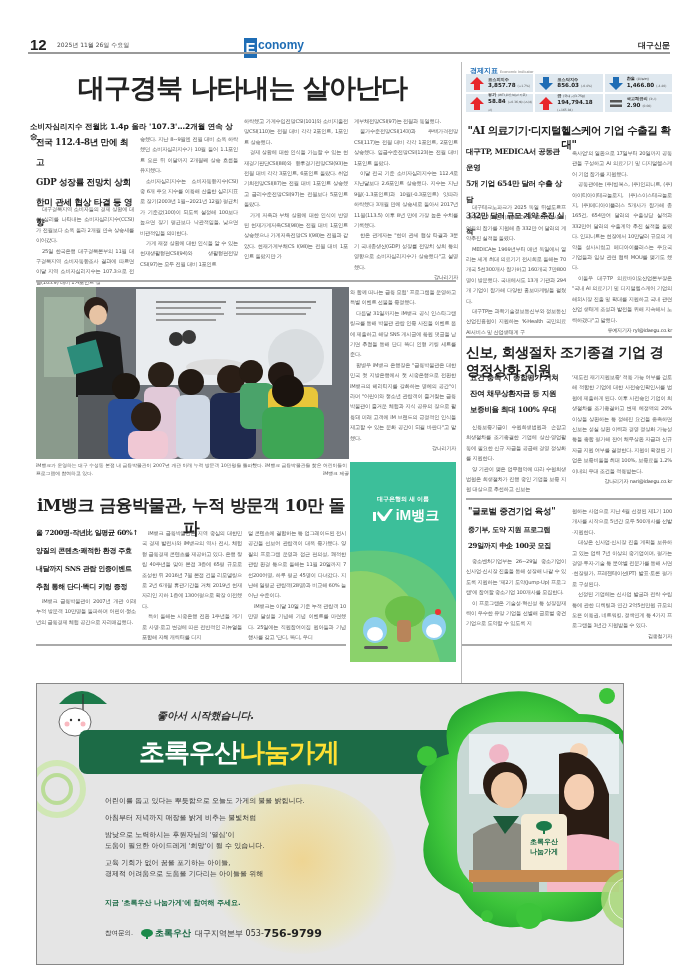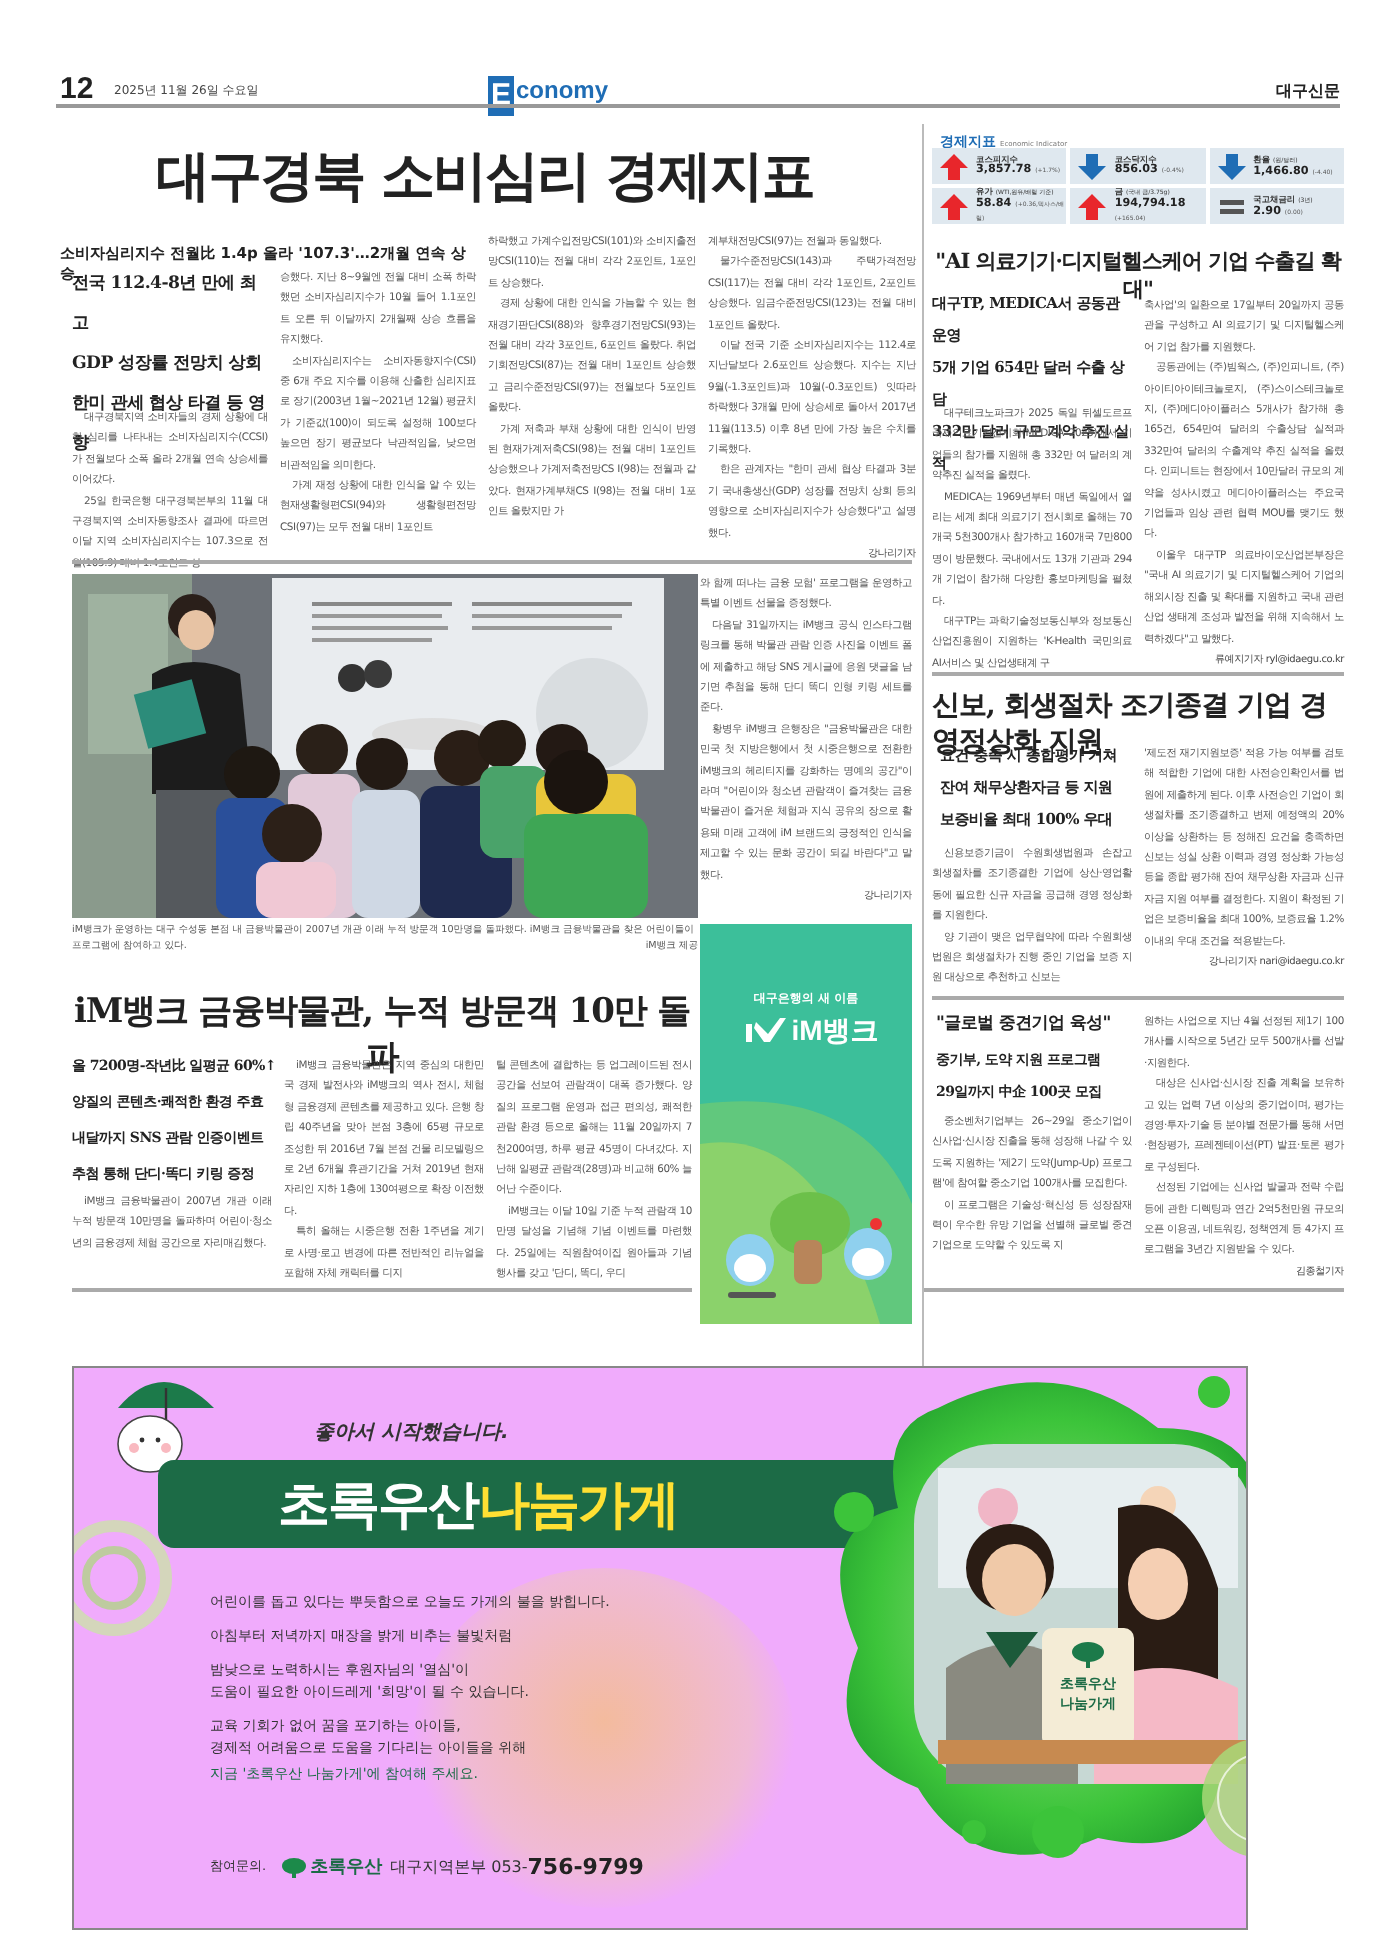--- a/index.html
+++ b/index.html
@@ -31,35 +31,35 @@
 .ind .arr{width:14px;height:13px;flex:none;margin-right:4px;display:flex;align-items:center;justify-content:center}
 .ind .nm{font-size:4.2px;font-weight:bold;color:#333;line-height:5px}
 .ind .vl{font-size:5.6px;font-weight:bold;color:#222;line-height:7px}
 .ind .vl small{font-size:3px;font-weight:normal;color:#555}
 
 .photo{left:36px;top:287px;width:313px;height:172px;background:#7a7f85;overflow:hidden}
 .caption{left:36px;top:462px;width:313px;font-size:4.8px;line-height:8px;color:#555}
 
 .imad{left:350px;top:462px;width:106px;height:200px;background:#3cbf9a;overflow:hidden}
 
-.ad{left:36px;top:683px;width:588px;height:282px;border:1px solid #888;background:#f0abfc;overflow:hidden}
+.ad{left:36px;top:683px;width:588px;height:282px;border:1px solid #888;background:#e5e5e5;overflow:hidden}
 </style>
 </head>
 <body>
 
 <div class="abs pgnum">12</div>
 <div class="abs pgdate">2025년 11월 26일 수요일</div>
 <div class="abs sec-logo">
   <span class="E">E</span>
   <span class="rest">conomy</span>
 </div>
 <div class="abs paper">대구신문</div>
 <div class="abs hdr-rule"></div>
 
-<div class="abs main-title">대구경북 소비심리 경제지표</div>
+<div class="abs main-title">대구경북 나타내는 살아난다</div>
 <div class="abs vrule" style="left:461px;top:62px;height:622px"></div>
 <div class="abs subhead">소비자심리지수 전월比 1.4p 올라 '107.3'…2개월 연속 상승</div>
 
 <div class="abs serif deck" style="left:36px;top:132px;width:100px">
   <div>전국 112.4-8년 만에 최고</div>
   <div>GDP 성장률 전망치 상회</div>
   <div>한미 관세 협상 타결 등 영향</div>
 </div>
 <div class="abs body" style="left:36px;top:204px;width:98px">
   <p>대구경북지역 소비자들의 경제 상황에 대한 심리를 나타내는 소비자심리지수(CCSI)가 전월보다 소폭 올라 2개월 연속 상승세를 이어갔다.</p>
@@ -329,21 +329,21 @@
   </svg>
 
   <div class="abs" style="left:170px;top:100px;width:190px;height:170px;border-radius:50%;background:radial-gradient(circle at 50% 45%,rgba(246,200,80,0.55),rgba(240,230,100,0.25) 55%,rgba(255,255,255,0) 72%)"></div>
   <div class="abs" style="left:68px;top:112px;width:300px;font-size:7px;line-height:11px;color:#333">
     <div>어린이를 돕고 있다는 뿌듯함으로 오늘도 가게의 불을 밝힙니다.</div>
     <div style="margin-top:6px">아침부터 저녁까지 매장을 밝게 비추는 불빛처럼</div>
     <div style="margin-top:6px">밤낮으로 노력하시는 후원자님의 '열심'이</div>
     <div>도움이 필요한 아이드레게 '희망'이 될 수 있습니다.</div>
     <div style="margin-top:6px">교육 기회가 없어 꿈을 포기하는 아이들,</div>
     <div>경제적 어려움으로 도움을 기다리는 아이들을 위해</div>
-    <div style="margin-top:2px;color:#1c6b46;font-weight:normal">지금 '초록우산 나눔가게'에 참여해 주세요.</div>
+    <div style="margin-top:18px;color:#1c6b46;font-weight:bold">지금 '초록우산 나눔가게'에 참여해 주세요.</div>
   </div>
   <div class="abs" style="left:68px;top:240px;display:flex;align-items:center;white-space:nowrap">
     <span style="font-size:6.5px;color:#333;margin-right:8px">참여문의.</span>
     <span style="display:inline-block;margin-right:2px"><svg width="12" height="10" viewBox="0 0 12 10">
           <ellipse cx="6" cy="4" rx="6" ry="4" fill="#1c8a4a"></ellipse>
           <rect x="5" y="5" width="2" height="5" fill="#1c8a4a"></rect>
         </svg></span>
     <span style="font-size:9px;font-weight:bold;color:#1c6b46;margin-right:4px">초록우산</span>
     <span style="font-size:8px;color:#333">대구지역본부 053-</span>
     <span style="font-size:11px;font-weight:bold;color:#222">756-9799</span>

